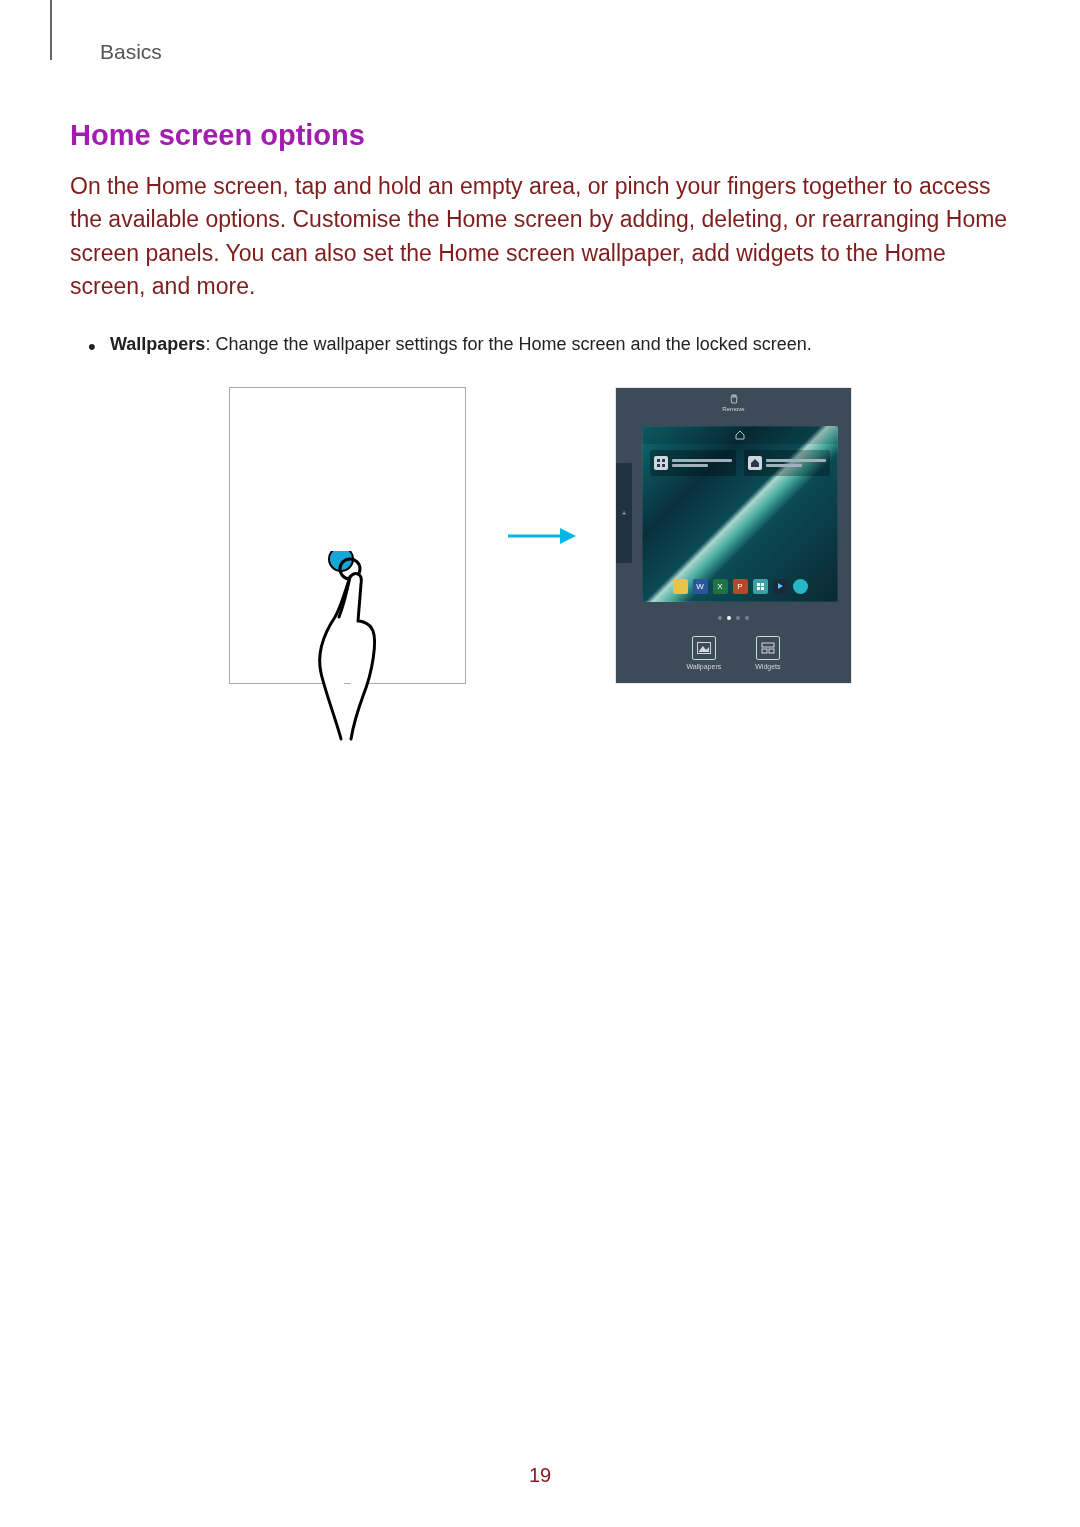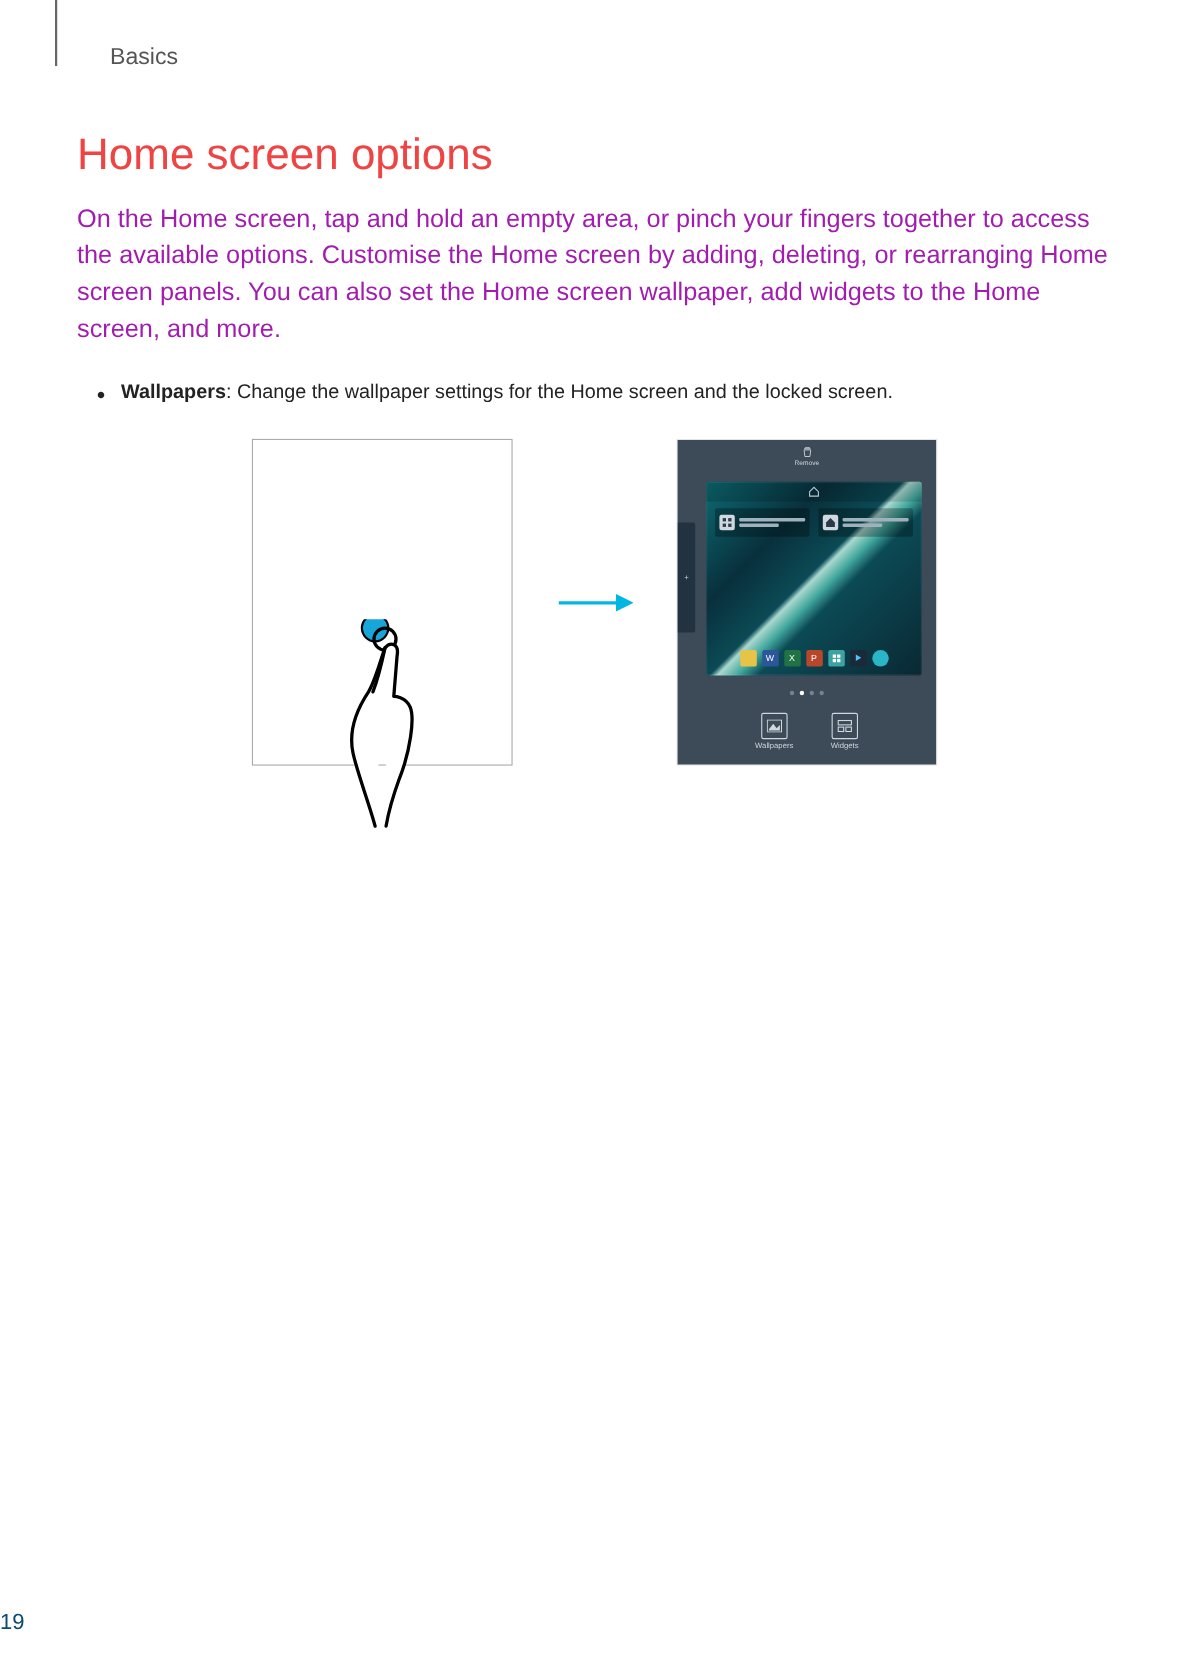--- a/index.html
+++ b/index.html
@@ -27,30 +27,30 @@
     width: 2px;
     height: 60px;
     background: #666;
   }
   .breadcrumb {
     font-size: 21px;
     color: #555;
     margin: 0 0 55px 30px;
   }
   h2 {
-    font-size: 40px;
-    font-weight: 400;
+    font-size: 29px;
+    font-weight: 700;
     margin: 0 0 18px 0;
-    color: #ef4444;
+    color: #a21caf;
   }
   .intro {
     font-size: 23px;
     line-height: 1.45;
     margin: 16px 0 28px 0;
-    color: #a21caf;
+    color: #7f1d1d;
   }
   ul.bullets {
     list-style: none;
     padding: 0;
     margin: 0 0 30px 0;
   }
   ul.bullets > li {
     position: relative;
     padding-left: 40px;
     font-size: 18px;
@@ -188,22 +188,23 @@
     height:58px;
     display:flex; align-items:center; justify-content:center; gap:34px;
   }
   .dr-btn { display:flex; flex-direction:column; align-items:center; gap:3px; color:#cfd8df;}
   .dr-btn .ic{ width:22px; height:22px; border:1px solid #cfd8df; border-radius:2px; display:flex; align-items:center; justify-content:center;}
   .dr-btn .t{ font-size:7px; }
   .pagenum {
     position:absolute;
     bottom:40px;
     left:0; right:0;
+    text-align:center;
     font-size:20px;
-    color:#0c4a6e;
+    color:#7f1d1d;
   }
 </style>
 </head>
 <body>
 
 <div class="page">
   <div class="top-rule"></div>
   <div class="breadcrumb">Basics</div>
 
   <h2>Home screen options</h2>

